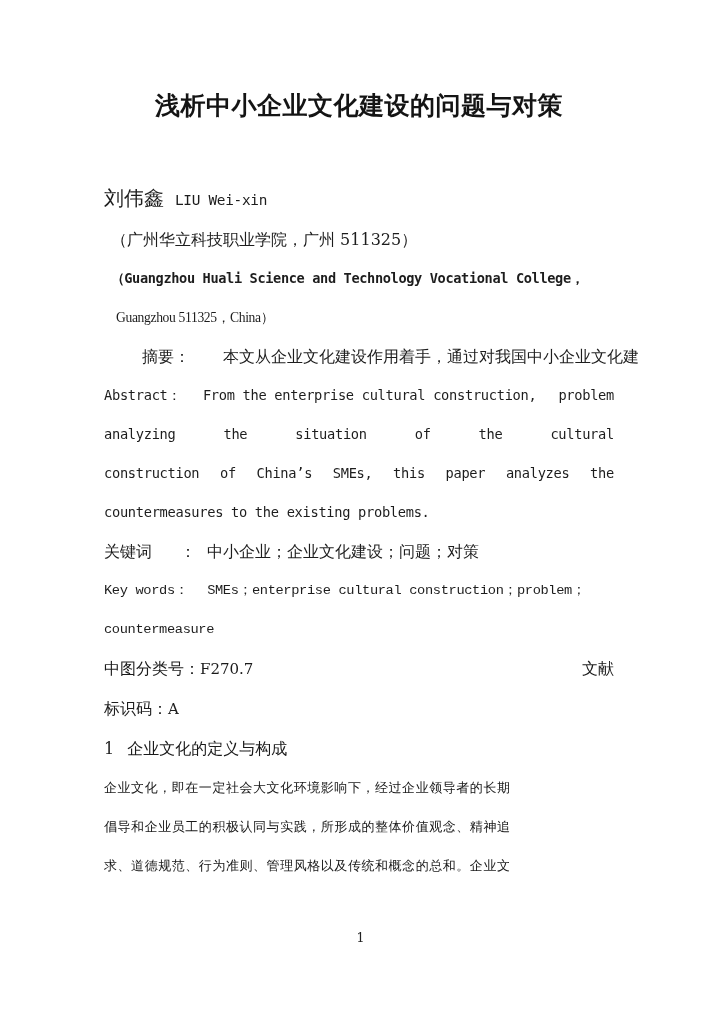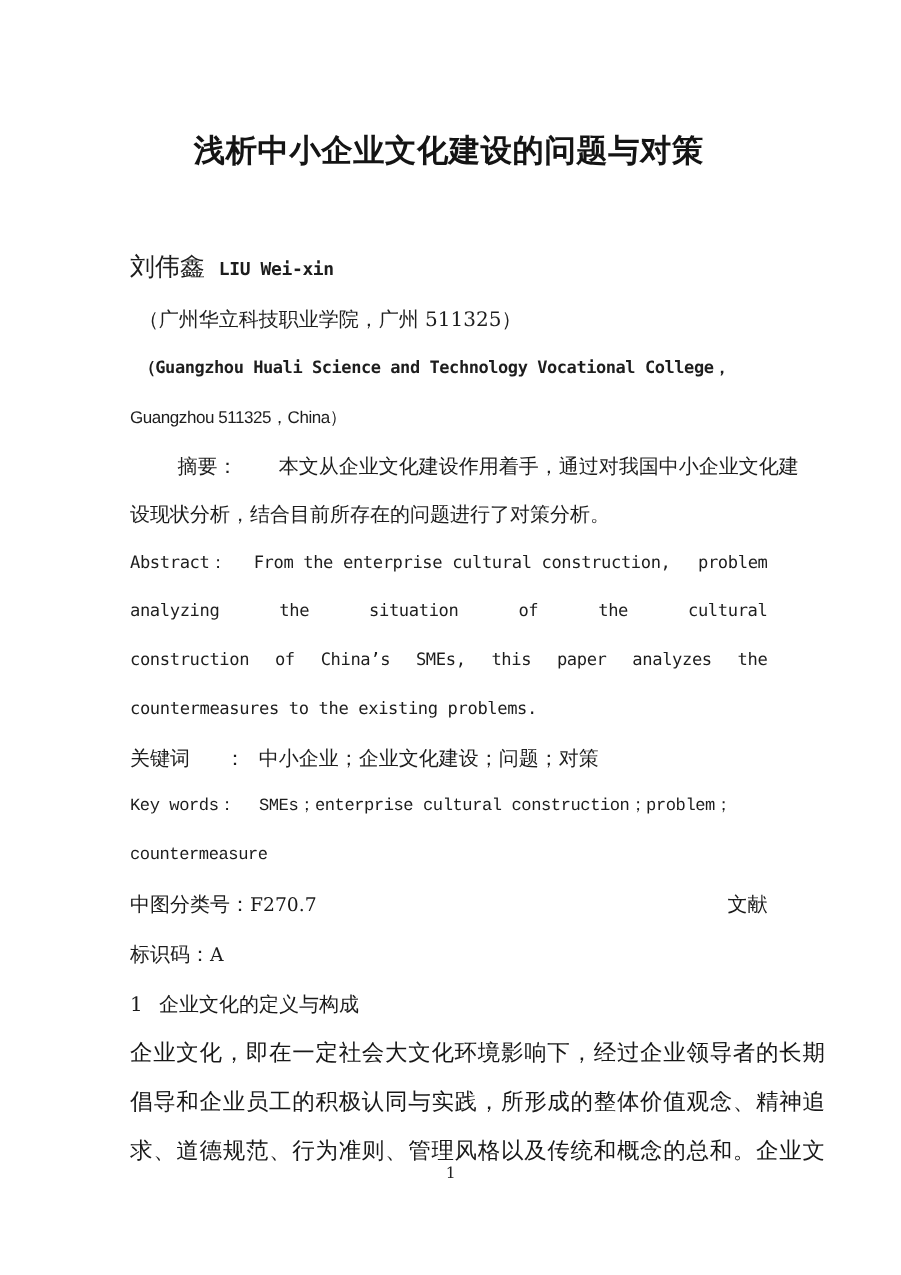--- a/index.html
+++ b/index.html
@@ -16,21 +16,21 @@
     position: relative;
     width: 721px;
     height: 1020px;
     background: #ffffff;
     overflow: hidden;
     box-sizing: border-box;
   }
   .content {
     position: absolute;
     left: 104px;
-    top: 16px;
+    top: 1px;
     width: 510px;
   }
 
   
   .doc-title {
     text-align: center;
     font-family: "DejaVu Serif", "Liberation Serif", serif;
     font-size: 25px;
     font-weight: 600;
     letter-spacing: 0.5px;
@@ -58,35 +58,35 @@
     margin-top: 56px;
   }
   .author-cn {
     font-family: "DejaVu Serif", "Liberation Serif", serif;
     font-size: 20px;
   }
   .author-en {
     font-family: "DejaVu Sans Mono", "Liberation Mono", monospace;
     font-size: 14.4px;
     letter-spacing: -0.3px;
-    font-weight: bold;
   }
 
   .affil-cn { padding-left: 7px; }
   .affil-en {
     padding-left: 7px;
     font-family: "DejaVu Sans Mono", "Liberation Mono", monospace;
     font-size: 13.6px;
     letter-spacing: -0.35px;
     font-weight: bold;
   }
   .affil-en2 {
-    font-family: Liberation Sans, sans-serif;
+    font-family: Liberation Serif, serif;
     font-size: 13.6px;
     letter-spacing: -0.35px;
+    margin-left: 12px;
   }
 
   
   .abs-cn-label { margin-right: 14px; margin-left: 38px; }
 
   
   .abs-en {
     font-family: "DejaVu Sans Mono", "Liberation Mono", monospace;
     font-size: 13.7px;
     letter-spacing: -0.3px;
@@ -133,21 +133,21 @@
     white-space: nowrap;
   }
   .sec-num {
     font-family: "DejaVu Serif", "Liberation Serif", serif;
     margin-right: 13px;
   }
 
   
   .body-para {
     font-family: "DejaVu Serif", "Liberation Serif", serif;
-    font-size: 18px;
+    font-size: 13px;
     line-height: 39px;
     color: #181818;
     text-align: justify;
     text-justify: inter-character;
     letter-spacing: 0;
   }
   .body-line {
     display: block;
     white-space: nowrap;
     letter-spacing: 0.55px;
@@ -179,21 +179,20 @@
 
     <div class="line affil-cn block-cn">（广州华立科技职业学院，广州 511325）</div>
 
     <div class="line affil-en">（Guangzhou Huali Science and Technology Vocational College，</div>
 
     <div class="line affil-en2">Guangzhou 511325，China）</div>
 
     <div class="line block-cn">
       <span class="abs-cn-label">摘要：</span><span class="gap-md"></span><span>本文从企业文化建设作用着手，通过对我国中小企业文化建</span>
     </div>
-    <div class="line block-cn">设现状分析，结合目前所存在的问题进行了对策分析。</div>
 
     <div class="abs-en">
       <div class="just-line">
         <span>Abstract：</span><span>From the enterprise cultural construction,</span><span>problem</span>
       </div>
       <div class="just-line">
         <span>analyzing</span><span>the</span><span>situation</span><span>of</span><span>the</span><span>cultural</span>
       </div>
       <div class="just-line">
         <span>construction</span><span>of</span><span>China’s</span><span>SMEs,</span><span>this</span><span>paper</span><span>analyzes</span><span>the</span>

